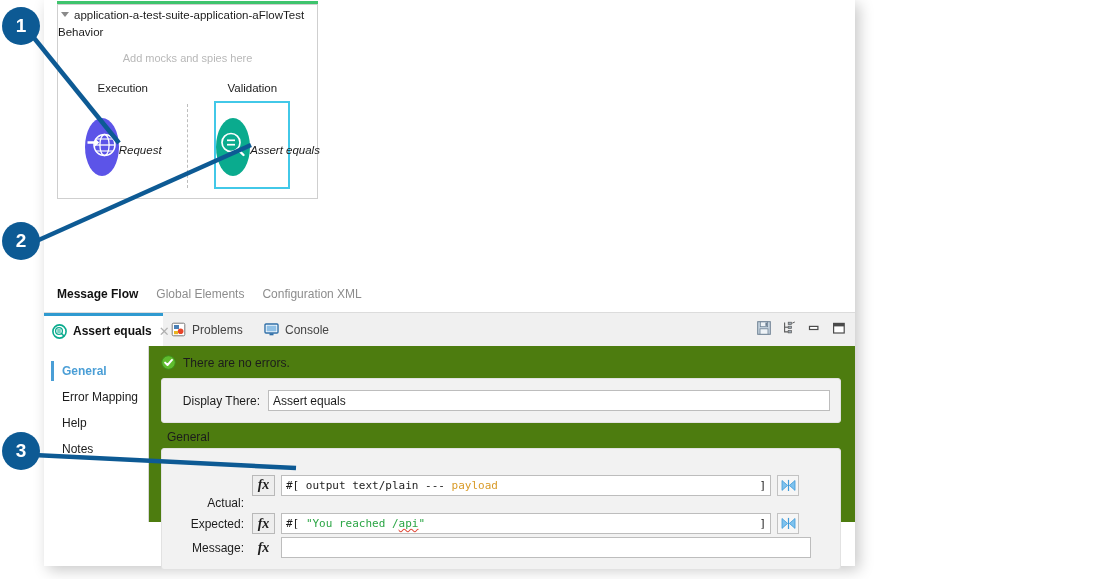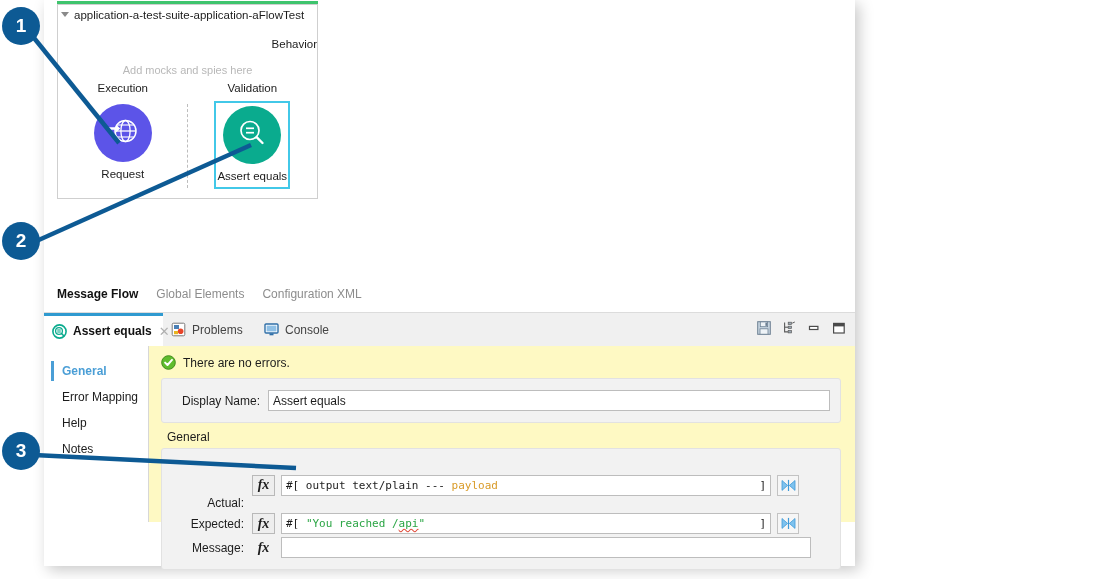--- a/index.html
+++ b/index.html
@@ -67,24 +67,24 @@
   }
   .collapse-tri {
     width: 0; height: 0;
     border-left: 4.5px solid transparent;
     border-right: 4.5px solid transparent;
     border-top: 5.5px solid #8a8a8a;
     margin-right: 5px;
     flex: none;
   }
   .behavior-label {
-    text-align: right;
+    text-align: left;
     font-size: 11.5px;
     color: #1c1c1c;
-    margin-top: 14px;
+    margin-top: 2px;
   }
   .mocks-hint {
     text-align: center;
     font-size: 11px;
     color: #b8b8b8;
     margin-top: 14px;
   }
 
   .lanes {
     position: absolute;
@@ -113,25 +113,26 @@
     width: 0;
     height: 84px;
     border-left: 1px dashed #bdbdbd;
   }
 
   .node-box {
     margin-top: 7px;
     width: 76px;
     height: 88px;
     display: flex;
-    flex-direction: column;
+    flex-direction: row;
     align-items: center;
     justify-content: flex-start;
     box-sizing: border-box;
     padding-top: 3px;
+    font-style: italic;
   }
   .node-box.selected {
     border: 2px solid #42c8e8;
   }
   .node-circle {
     width: 58px;
     height: 58px;
     border-radius: 50%;
     display: flex;
     align-items: center;
@@ -222,21 +223,21 @@
     gap: 11px;
   }
 
   
   .props-body {
     position: absolute;
     left: 0; top: 33px;
     width: 811px;
     height: 176px;
     display: flex;
-    background: #fef9c3;
+    background: #4d7c0f;
   }
   .props-nav {
     width: 119px;
     border-right: 1px solid #d7d7d7;
     padding-top: 12px;
     box-sizing: border-box;
     background: #ffffff;
   }
   .nav-item {
     height: 26px;
@@ -538,21 +539,21 @@
               <svg width="15" height="15" viewBox="0 0 15 15">
                 <circle cx="7.5" cy="7.5" r="6.8" fill="#5fbc2e" stroke="#3f8c1c" stroke-width="1"></circle>
                 <path d="M4.1 7.6 L6.5 10 L11 4.9" fill="none" stroke="#ffffff" stroke-width="2" stroke-linecap="round" stroke-linejoin="round"></path>
               </svg>
             </span>
             <span>There are no errors.</span>
           </div>
 
           <div class="group-box">
             <div class="field-row">
-              <span class="field-label" style="width:88px; margin-right:8px;">Display Name:</span>
+              <span class="field-label" style="width:88px; margin-right:8px;">Display There:</span>
               <span class="text-input" style="width:562px;">Assert equals</span>
             </div>
           </div>
 
           <div class="subgroup-title">General</div>
 
           <div class="group-box">
 
             <div class="field-row">
               <span class="field-label" style="width:72px; margin-right:8px;margin-top:36px;">Actual:</span>

